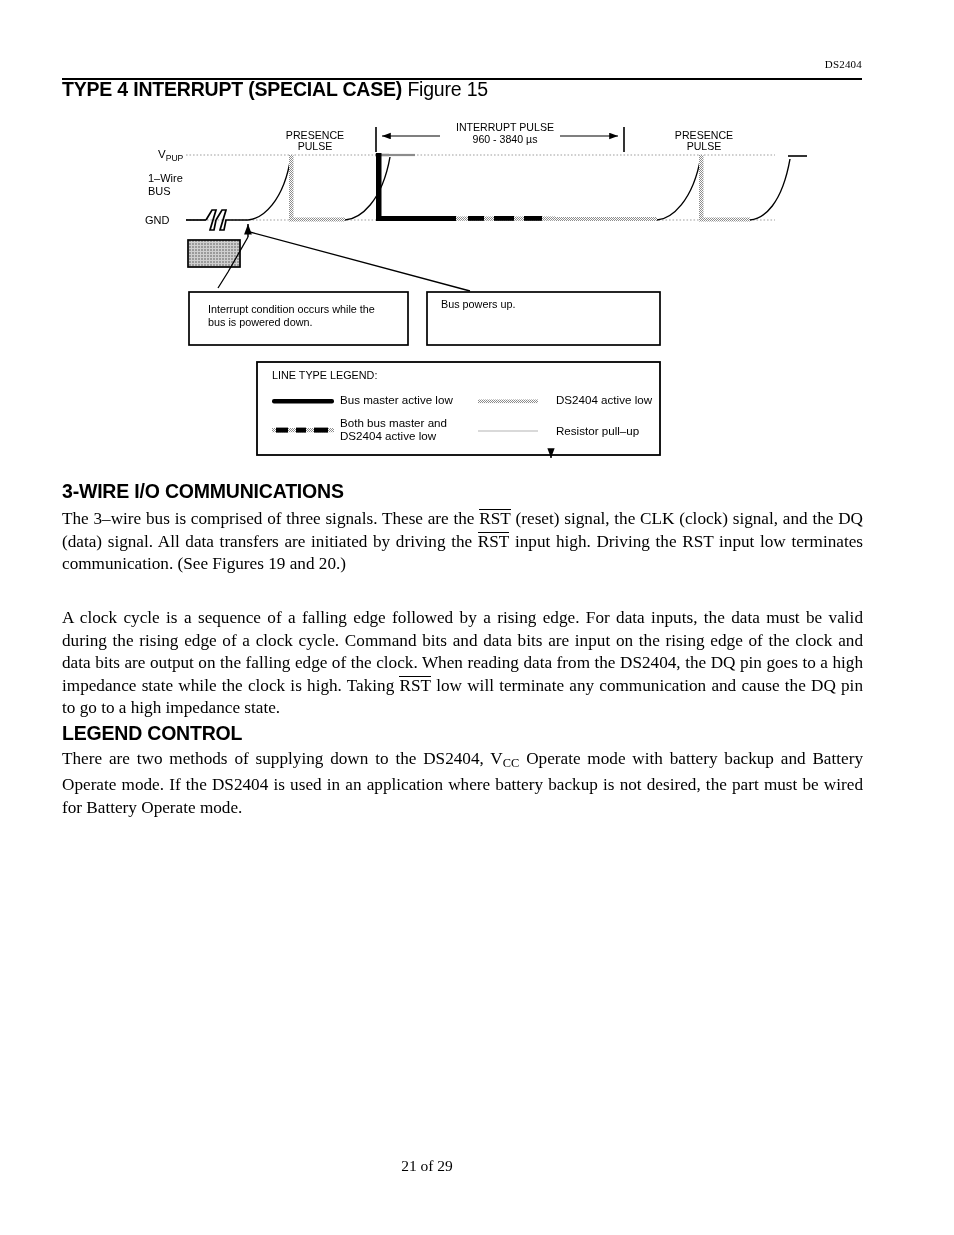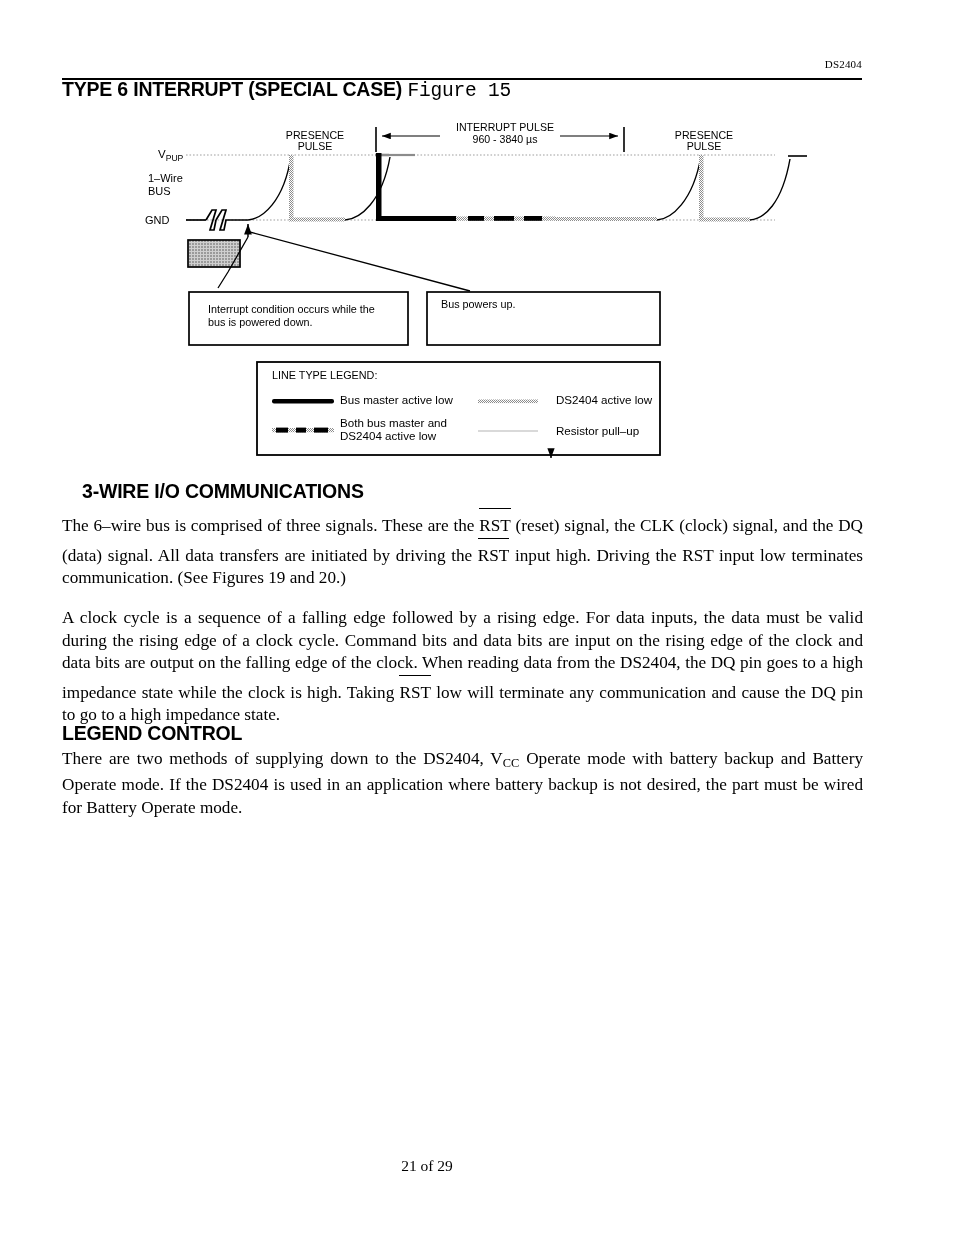--- a/index.html
+++ b/index.html
@@ -40,37 +40,36 @@
   .sec-title {
     position: absolute;
     font-family: "Liberation Sans", sans-serif;
     font-weight: bold;
     font-size: 19.5px;
     letter-spacing: -0.2px;
     white-space: nowrap;
   }
   .sec-title .reg {
     font-weight: normal;
-    font-family: Liberation Mono, monospace;
   }
 
   
   .para {
     position: absolute;
     left: 62px;
     width: 801px;
     font-family: "Liberation Serif", serif;
     font-size: 17.2px;
     line-height: 22.6px;
     text-align: justify;
     text-justify: inter-word;
   }
   .ovl {
     border-top: 1.3px solid #000;
-    padding-top: 8px;
+    padding-top: 0px;
     display: inline-block;
     line-height: 1em;
   }
   sub {
     font-size: .72em;
     vertical-align: -0.22em;
   }
 
   
   .figure {
@@ -93,21 +92,21 @@
     font-size: 15.5px;
   }
 </style>
 </head>
 <body>
 
 <div class="page-header">DS2404</div>
 <div class="header-rule"></div>
 
 <div class="sec-title" style="left:62px; top:78px;">
-  <span>TYPE 6 INTERRUPT (SPECIAL CASE)</span>
+  <span>TYPE 4 INTERRUPT (SPECIAL CASE)</span>
   <span class="reg">Figure 15</span>
 </div>
 
 <svg class="figure" viewBox="0 0 954 470">
   <defs>
 
     <pattern id="stipple" width="2" height="2" patternUnits="userSpaceOnUse">
       <rect width="2" height="2" fill="#ffffff"></rect>
       <rect width="1" height="1" fill="#8c8c8c"></rect>
       <rect x="1" y="1" width="1" height="1" fill="#8c8c8c"></rect>
@@ -233,24 +232,24 @@
     <rect x="478" y="399.5" width="60" height="3.6" fill="url(#stipple)"></rect>
     <text x="556" y="404" font-family="Liberation Sans, sans-serif" font-size="11.6" fill="#000">DS2404 active low</text>
 
     <line x1="478" y1="431" x2="538" y2="431" stroke="#b3b3b3" stroke-width="1.1"></line>
     <text x="556" y="435" font-family="Liberation Sans, sans-serif" font-size="11.6" fill="#000">Resistor pull–up</text>
 
     <path d="M551,450 L551,458" stroke="#000" stroke-width="1.4" marker-end="url(#arrHeadSm)"></path>
   </g>
 </svg>
 
-<div class="sec-title" style="left:62px; top:480px;margin-left:20px;">3-WIRE I/O COMMUNICATIONS</div>
+<div class="sec-title" style="left:62px; top:480px;">3-WIRE I/O COMMUNICATIONS</div>
 
 <div class="para" style="top:508px;">
-  <span>The 6–wire bus is comprised of three signals. These are the </span><span class="ovl">RST</span><span> (reset) signal, the CLK (clock) signal, and the DQ (data) signal. All data transfers are initiated by driving the </span><span class="ovl">RST</span><span> input high. Driving the RST input low terminates communication. (See Figures 19 and 20.)</span>
+  <span>The 3–wire bus is comprised of three signals. These are the </span><span class="ovl">RST</span><span> (reset) signal, the CLK (clock) signal, and the DQ (data) signal. All data transfers are initiated by driving the </span><span class="ovl">RST</span><span> input high. Driving the RST input low terminates communication. (See Figures 19 and 20.)</span>
 </div>
 
 <div class="para" style="top:587px;margin-top:20px;">
   <span>A clock cycle is a sequence of a falling edge followed by a rising edge. For data inputs, the data must be valid during the rising edge of a clock cycle. Command bits and data bits are input on the rising edge of the clock and data bits are output on the falling edge of the clock. When reading data from the DS2404, the DQ pin goes to a high impedance state while the clock is high. Taking </span><span class="ovl">RST</span><span> low will terminate any communication and cause the DQ pin to go to a high impedance state.</span>
 </div>
 
 <div class="sec-title" style="left:62px; top:722px;">LEGEND CONTROL</div>
 
 <div class="para" style="top:748px;">
   <span>There are two methods of supplying down to the DS2404, V</span><sub>CC</sub><span> Operate mode with battery backup and Battery Operate mode. If the DS2404 is used in an application where battery backup is not desired, the part must be wired for Battery Operate mode.</span>

